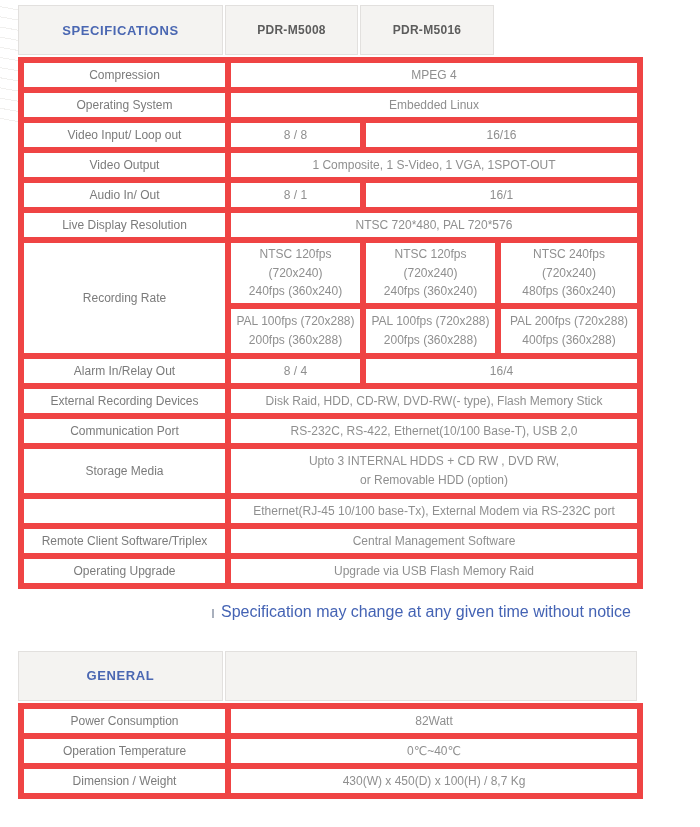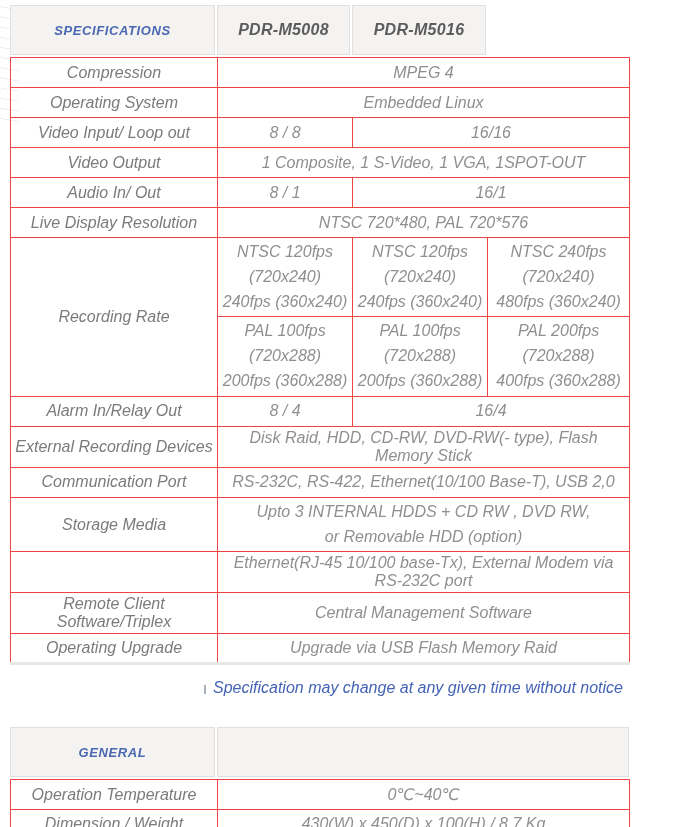--- a/index.html
+++ b/index.html
@@ -18,42 +18,41 @@
   
   .corner-deco {
     position: absolute;
     left: 0; top: 0;
     width: 18px; height: 128px;
     background: repeating-linear-gradient(10deg, transparent 0 9px, #efeeec 9px 10px);
     opacity: .9;
   }
   .tbl-wrap {
     position: relative;
-    margin-left: 10px;
+    margin-left: 18px;
     width: 619px;
-    font-style: italic;
   }
   .spec-wrap { margin-top: 5px; }
   .gen-wrap { margin-top: 30px; }
 
   
   .hdr-row {
     display: flex;
     gap: 2px;
     margin-bottom: 2px;
   }
   .hdr-cell {
     box-sizing: border-box;
     height: 50px;
     background: #f4f3f1;
     border: 1px solid #e2e0de;
     display: flex;
     align-items: center;
     justify-content: center;
-    font-size: 16px;
+    font-size: 12px;
     font-weight: bold;
     color: #5c5c5c;
     letter-spacing: .3px;
   }
   .hdr-title {
     font-size: 13px;
     color: #4a67b2;
     letter-spacing: .6px;
   }
   .hc1 { width: 205px; }
@@ -63,26 +62,26 @@
   .hc-rest { flex: 1; }
 
   
   table.grid {
     border-collapse: collapse;
     table-layout: fixed;
     width: 619px;
     border-bottom: 3px solid #e9e7e4;
   }
   table.grid td {
-    border: 1px solid #ef4444;
+    border: 6px solid #ef4444;
     text-align: center;
     vertical-align: middle;
     padding: 2px 4px;
     box-sizing: border-box;
-    font-size: 16px;
+    font-size: 12px;
     color: #8f8f8f;
     height: 30px;
     overflow: hidden;
   }
   table.grid td.lbl {
     color: #7b7b7b;
   }
   tr.tall td { height: 50px; }
   td.multiline { white-space: pre-line; line-height: 1.55; }
 
@@ -216,20 +215,24 @@
       <div class="hdr-cell hc-rest"></div>
     </div>
 
     <table class="grid">
       <colgroup>
         <col style="width:207px">
           <col style="width:412px">
       </colgroup>
       <tbody>
         <tr>
+          <td class="lbl">Power Consumption</td>
+          <td>82Watt</td>
+        </tr>
+        <tr>
           <td class="lbl">Operation Temperature</td>
           <td>0℃~40℃</td>
         </tr>
         <tr>
           <td class="lbl">Dimension / Weight</td>
           <td>430(W) x 450(D) x 100(H) / 8,7 Kg</td>
         </tr>
       </tbody>
     </table>
   </div>

